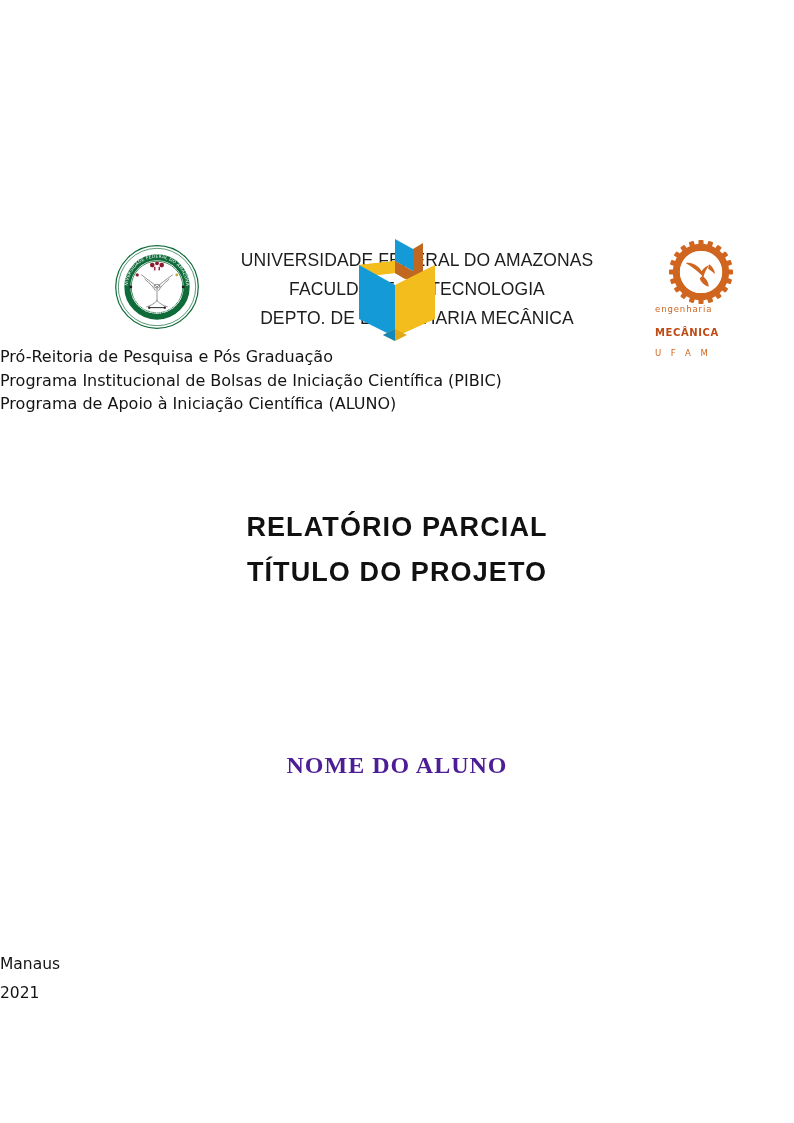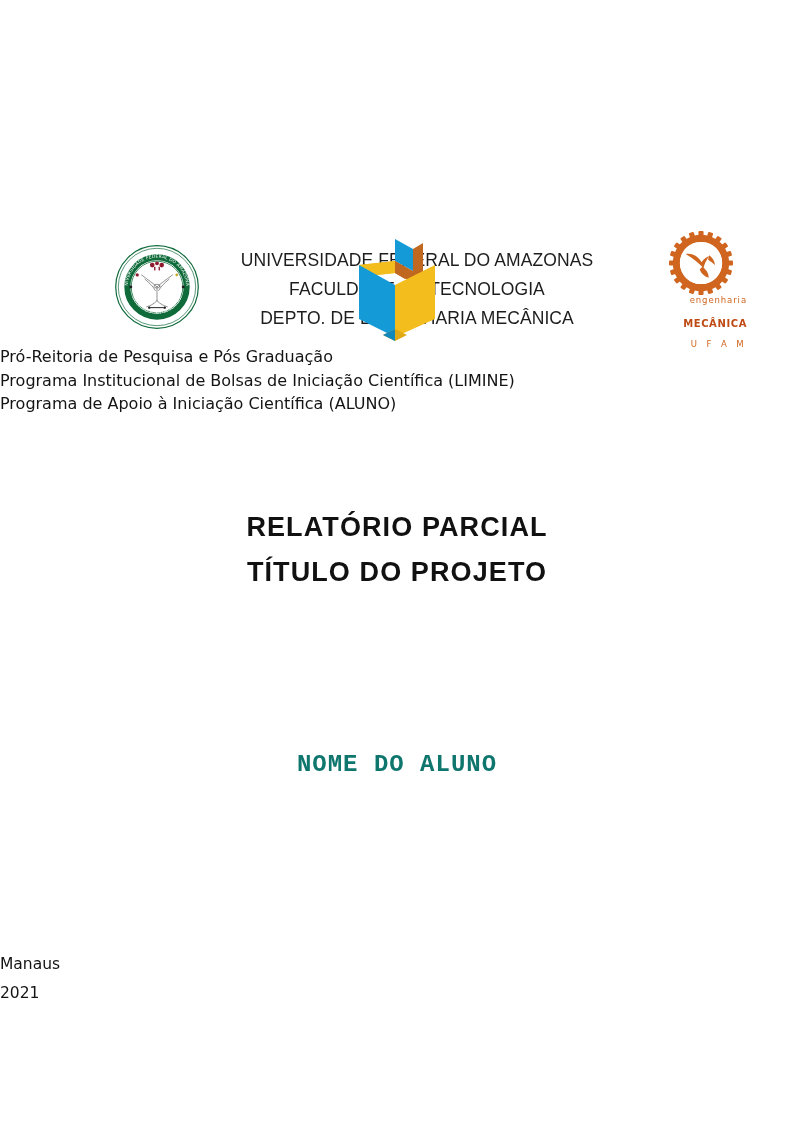--- a/index.html
+++ b/index.html
@@ -34,24 +34,24 @@
   .seal {
     position: absolute;
     left: 114px;
     top: 126px;
     width: 86px;
     height: 86px;
   }
   .gear-logo {
     position: absolute;
     left: 655px;
-    top: 113px;
+    top: 122px;
     width: 92px;
     height: 96px;
-    text-align: right;
+    text-align: left;
   }
   .gear-logo .gear-svg {
     display: block;
     margin: 0 auto;
   }
   .gear-text {
     line-height: 1;
     margin-top: 1px;
   }
   .gear-text .t-eng {
@@ -141,26 +141,26 @@
 
   
   .author-block {
     position: absolute;
     left: 0;
     top: 748px;
     width: 794px;
     text-align: center;
   }
   .author-block .aname {
-    font-family: Liberation Mono, monospace;
+    font-family: Liberation Serif, serif;
     font-size: 24px;
     font-weight: 700;
     letter-spacing: 1px;
     line-height: 34px;
-    color: #0f766e;
+    color: #4c1d95;
   }
 
   
   .footer-block {
     position: absolute;
     left: 0;
     top: 950px;
     width: 794px;
     text-align: left;
   }
@@ -289,21 +289,21 @@
 
       <polygon points="46,24 56,30 56,42 46,36" fill="#C06820"></polygon>
 
       <polygon points="46,92 58,98 46,104 34,98" fill="#E0A915"></polygon>
       <polygon points="46,92 34,98 46,104" fill="#1187BC"></polygon>
     </svg>
   </div>
 
   <div class="program-lines">
     <div class="pline">Pró-Reitoria de Pesquisa e Pós Graduação</div>
-    <div class="pline">Programa Institucional de Bolsas de Iniciação Científica (LIMINE)</div>
+    <div class="pline">Programa Institucional de Bolsas de Iniciação Científica (PIBIC)</div>
     <div class="pline">Programa de Apoio à Iniciação Científica (ALUNO)</div>
   </div>
 
   <div class="title-block">
     <div class="tline">RELATÓRIO PARCIAL</div>
     <div class="tline">TÍTULO DO PROJETO</div>
   </div>
 
   <div class="author-block">
     <div class="aname">NOME DO ALUNO</div>

